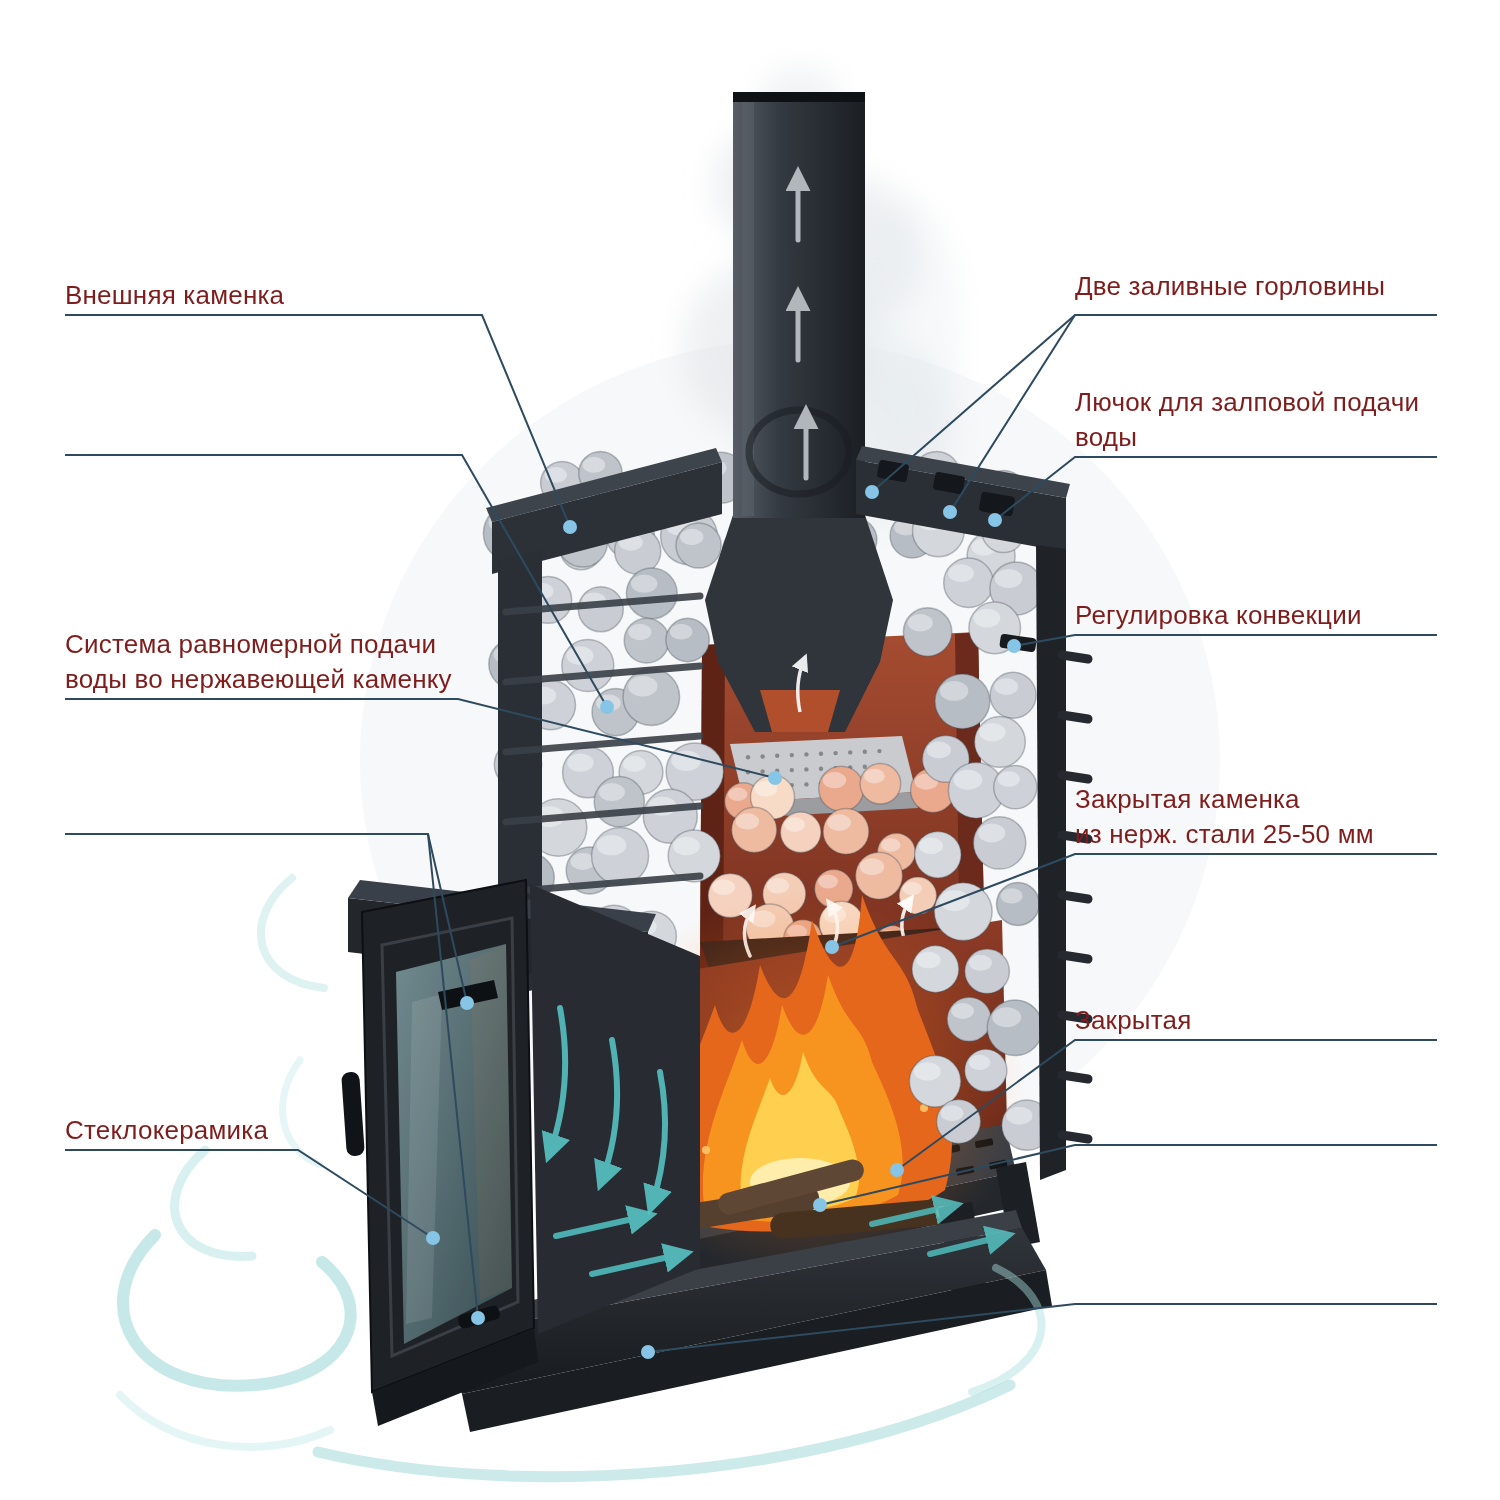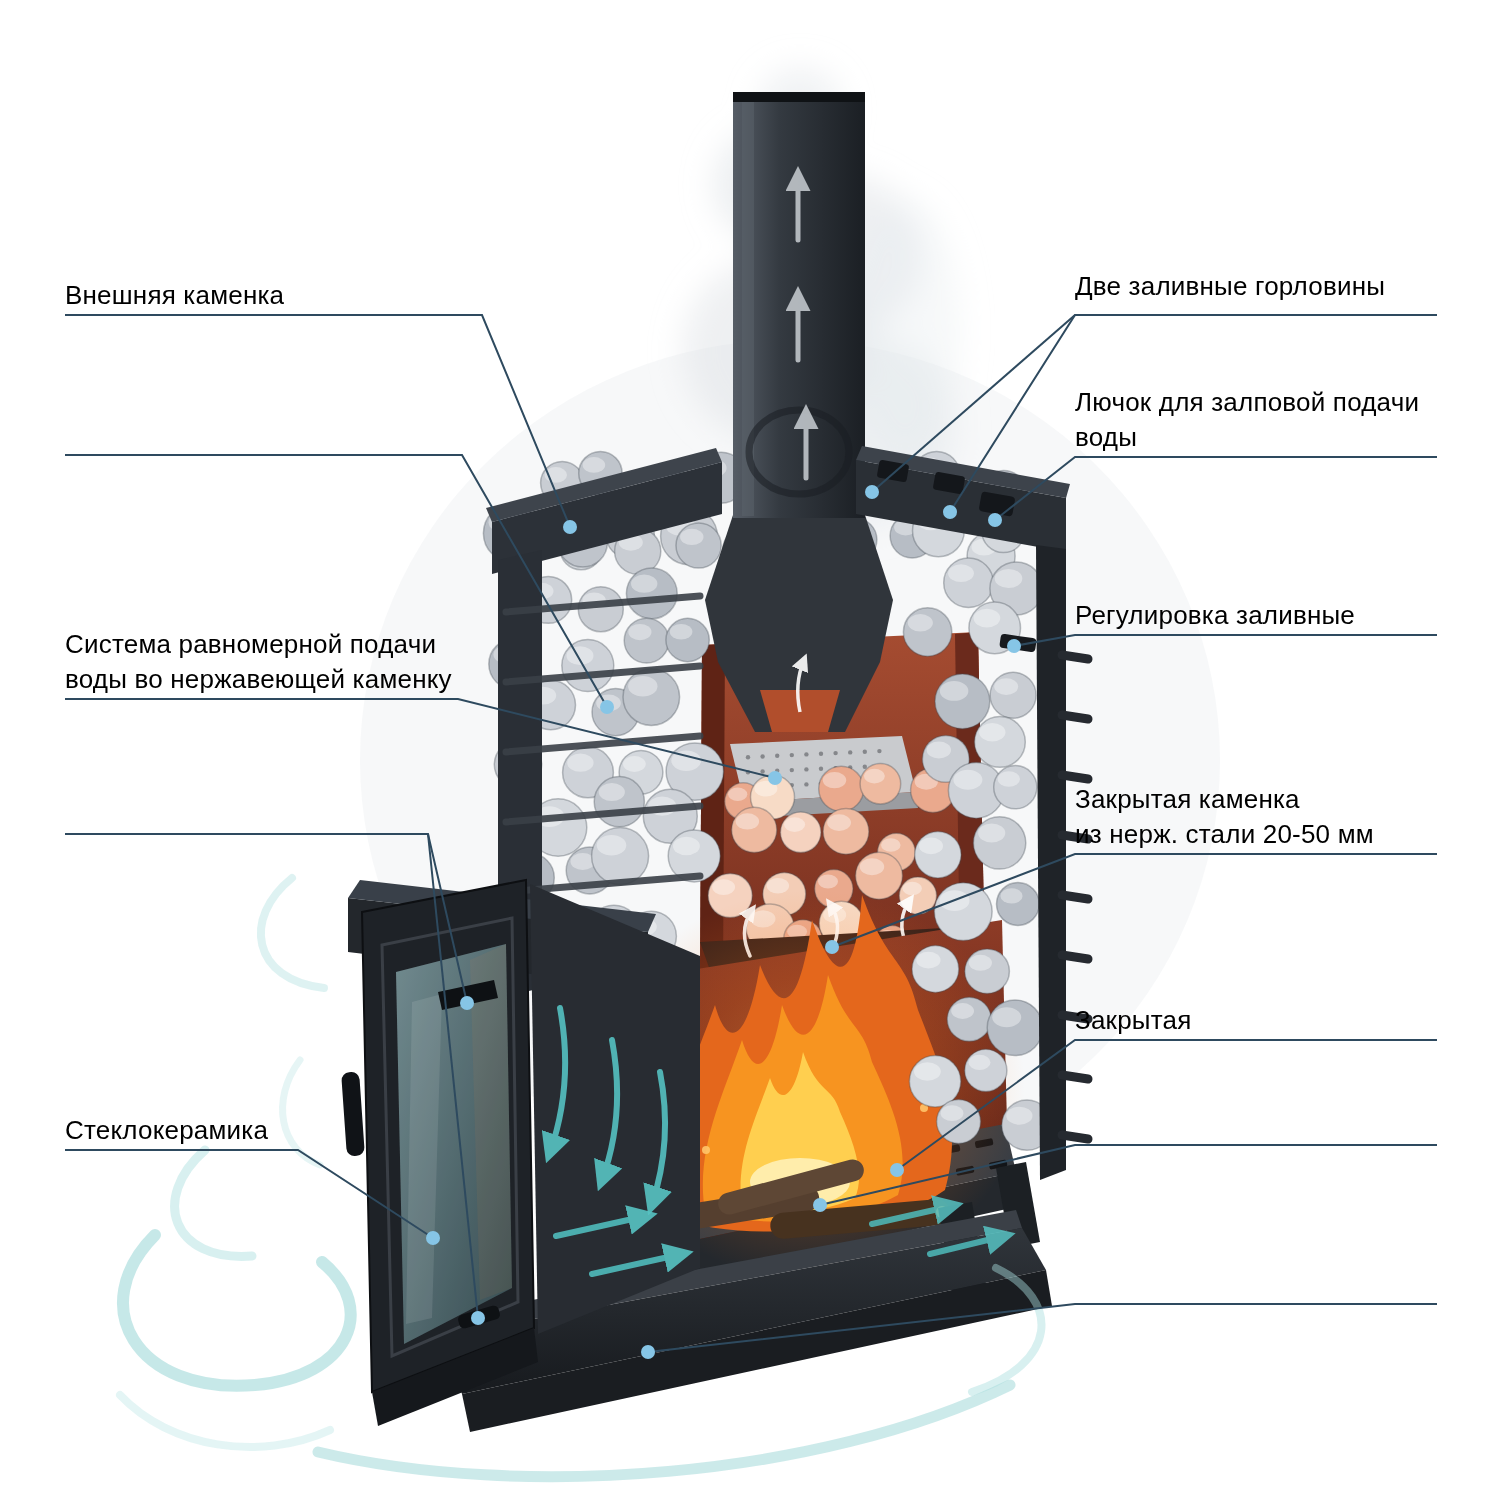--- a/index.html
+++ b/index.html
@@ -1,20 +1,20 @@
 <!DOCTYPE html>
 <html><head>
 <meta charset="utf-8">
 <style>
   html,body{margin:0;padding:0;background:#ffffff}
   .canvas{position:relative;width:1500px;height:1500px;background:#ffffff;overflow:hidden;
           font-family:"Liberation Sans",sans-serif;}
   .canvas svg{position:absolute;left:0;top:0;z-index:1}
   .labels{position:absolute;left:0;top:0;width:100%;height:100%;z-index:2;pointer-events:none}
-  .lbl{position:absolute;font-size:26px;line-height:35px;color:#000000;white-space:pre-line;letter-spacing:.2px}
+  .lbl{position:absolute;font-size:26px;line-height:35px;color:#7f1d1d;white-space:pre-line;letter-spacing:.2px}
 </style>
 </head>
 <body>
 
 <div class="canvas">
 
 <svg width="1500" height="1500" viewBox="0 0 1500 1500">
   <defs>
     <linearGradient id="gPipe" x1="0" y1="0" x2="1" y2="0">
       <stop offset="0" stop-color="#565d66"></stop>
@@ -481,19 +481,19 @@
 
 <div class="labels">
   <div class="lbl" style="left:65px;top:278px;width:420px">Внешняя каменка</div>
   <div class="lbl" style="left:65px;top:627px;width:430px">Система равномерной подачи
 воды во нержавеющей каменку</div>
   <div class="lbl" style="left:65px;top:1113px;width:420px">Стеклокерамика</div>
 
   <div class="lbl" style="left:1075px;top:269px;width:380px">Две заливные горловины</div>
   <div class="lbl" style="left:1075px;top:385px;width:380px">Лючок для залповой подачи
 воды</div>
-  <div class="lbl" style="left:1075px;top:598px;width:380px">Регулировка заливные</div>
+  <div class="lbl" style="left:1075px;top:598px;width:380px">Регулировка конвекции</div>
   <div class="lbl" style="left:1075px;top:782px;width:380px">Закрытая каменка
-из нерж. стали 20-50 мм</div>
+из нерж. стали 25-50 мм</div>
   <div class="lbl" style="left:1075px;top:1003px;width:380px">Закрытая</div>
 </div>
 
 </div>
 
 </body></html>

